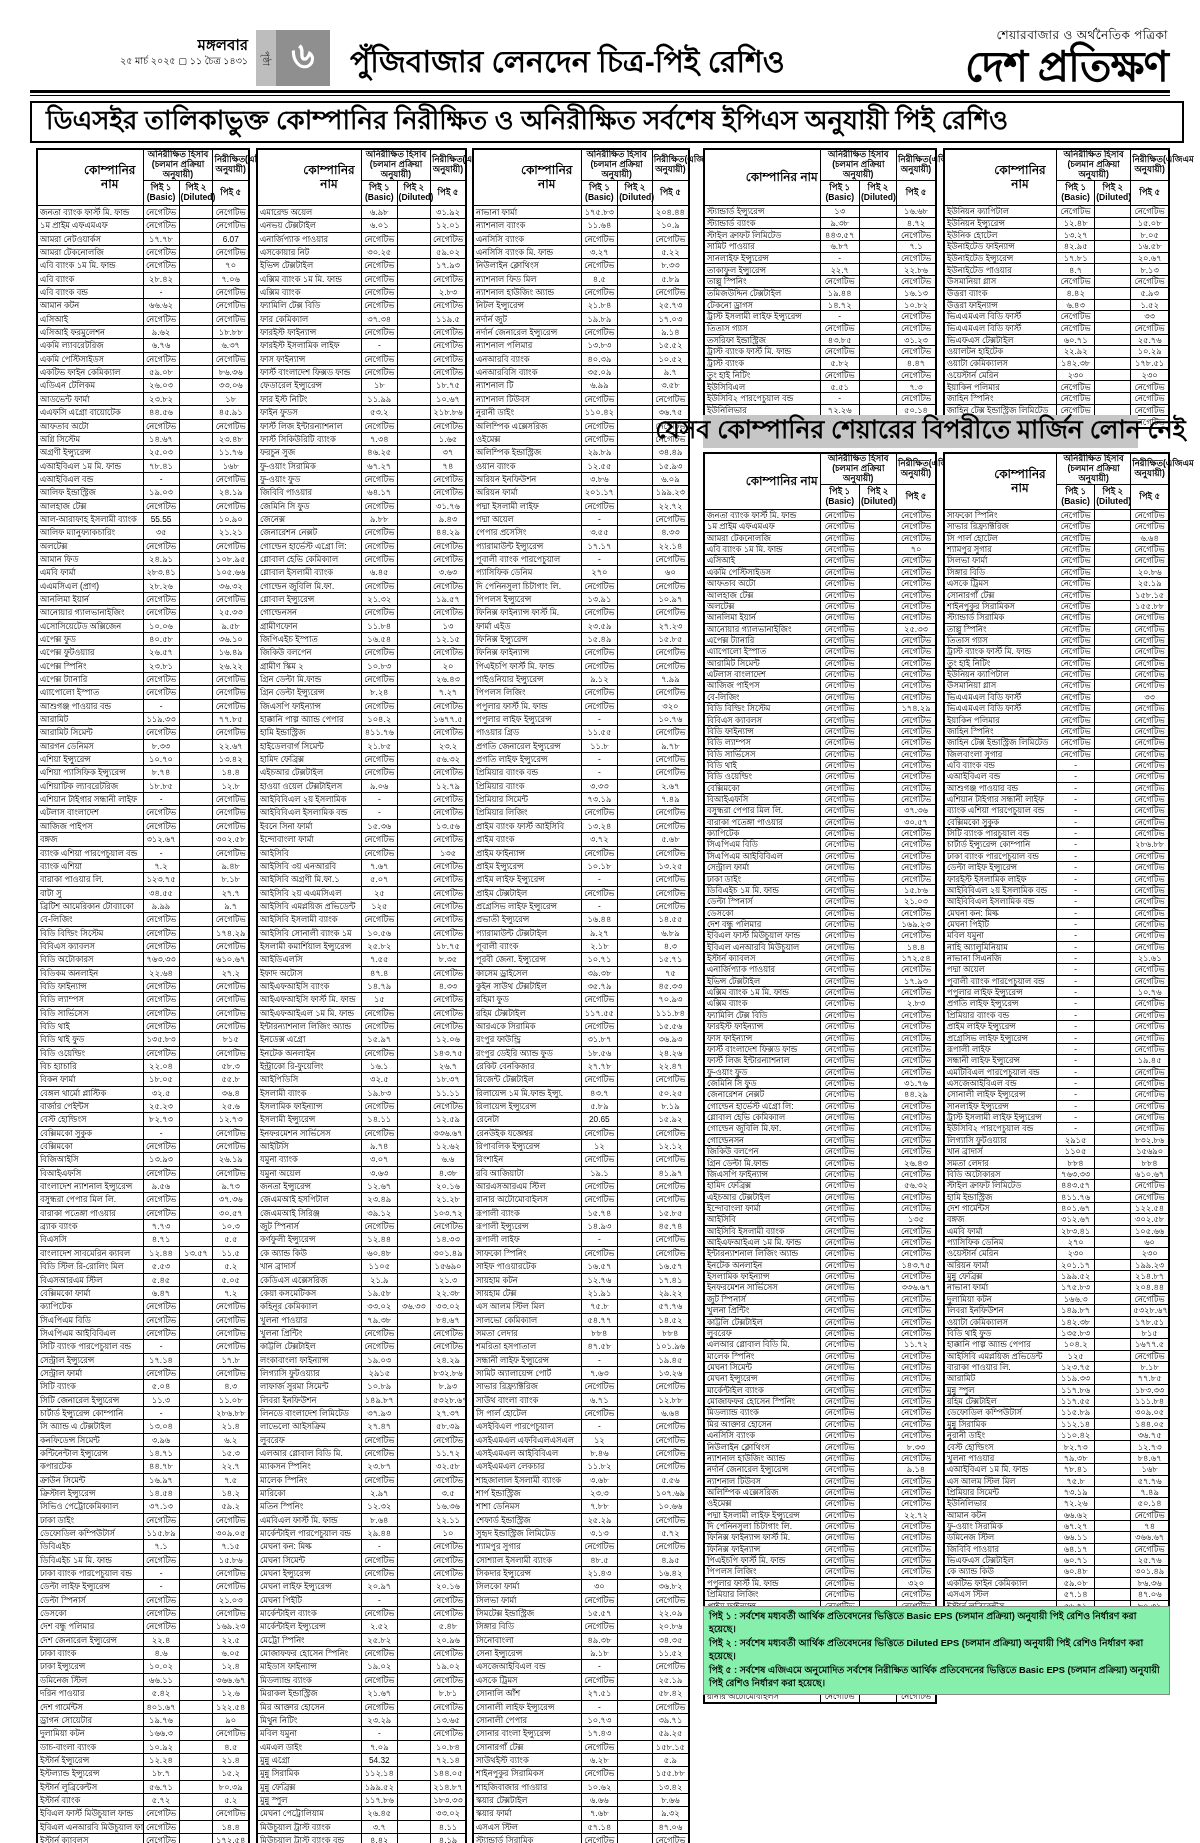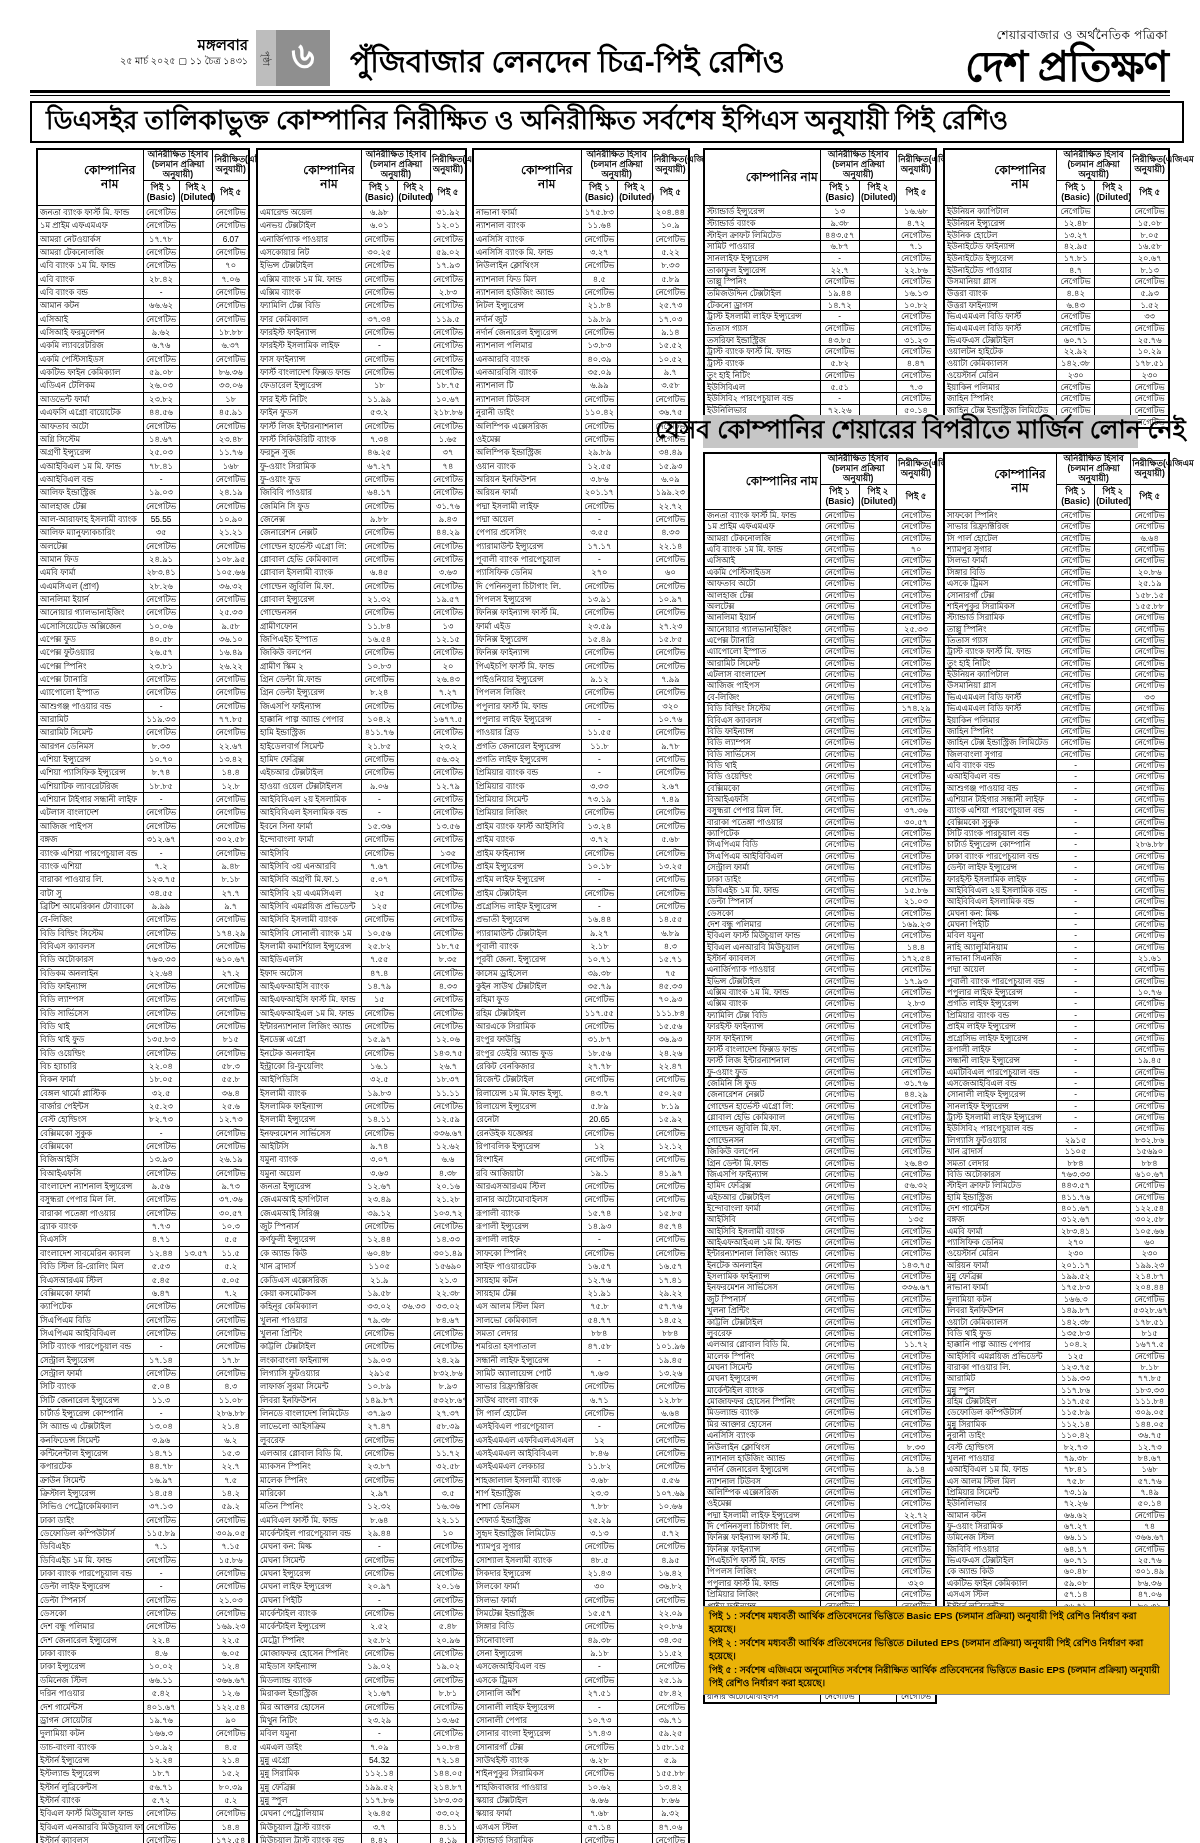--- a/index.html
+++ b/index.html
@@ -35,21 +35,21 @@
   table.pe td.nm{text-align:left;}
   table.pe td.vl{text-align:center;}
   .tblwrap{position:absolute;}
   .rh-main tbody td{height:12.35px;}
   .rh-short tbody td{height:10.7px;}
   .rh-margin tbody td{height:10.37px;}
   .rh-margin td{font-size:7.9px;}
   
   .margin-title{position:absolute;left:703px;top:415px;width:435px;height:33px;background:#c6c6c6;
                 font-size:25px;font-weight:bold;display:flex;align-items:center;justify-content:center;white-space:nowrap;}
-  .footnote{position:absolute;left:703px;top:1606px;width:467px;background:#eab308;border:1px solid #888;
+  .footnote{position:absolute;left:703px;top:1606px;width:467px;background:#86efac;border:1px solid #888;
             font-size:9.3px;font-weight:bold;line-height:1.45;padding:3px 5px;box-sizing:border-box;}
 </style>
 </head>
 <body>
 
 <div class="page">
 
   <div class="dateblock">
     <div class="wd">মঙ্গলবার</div>
     <div class="dt">২৫ মার্চ ২০২৫ ▢ ১১ চৈত্র ১৪৩১</div>

